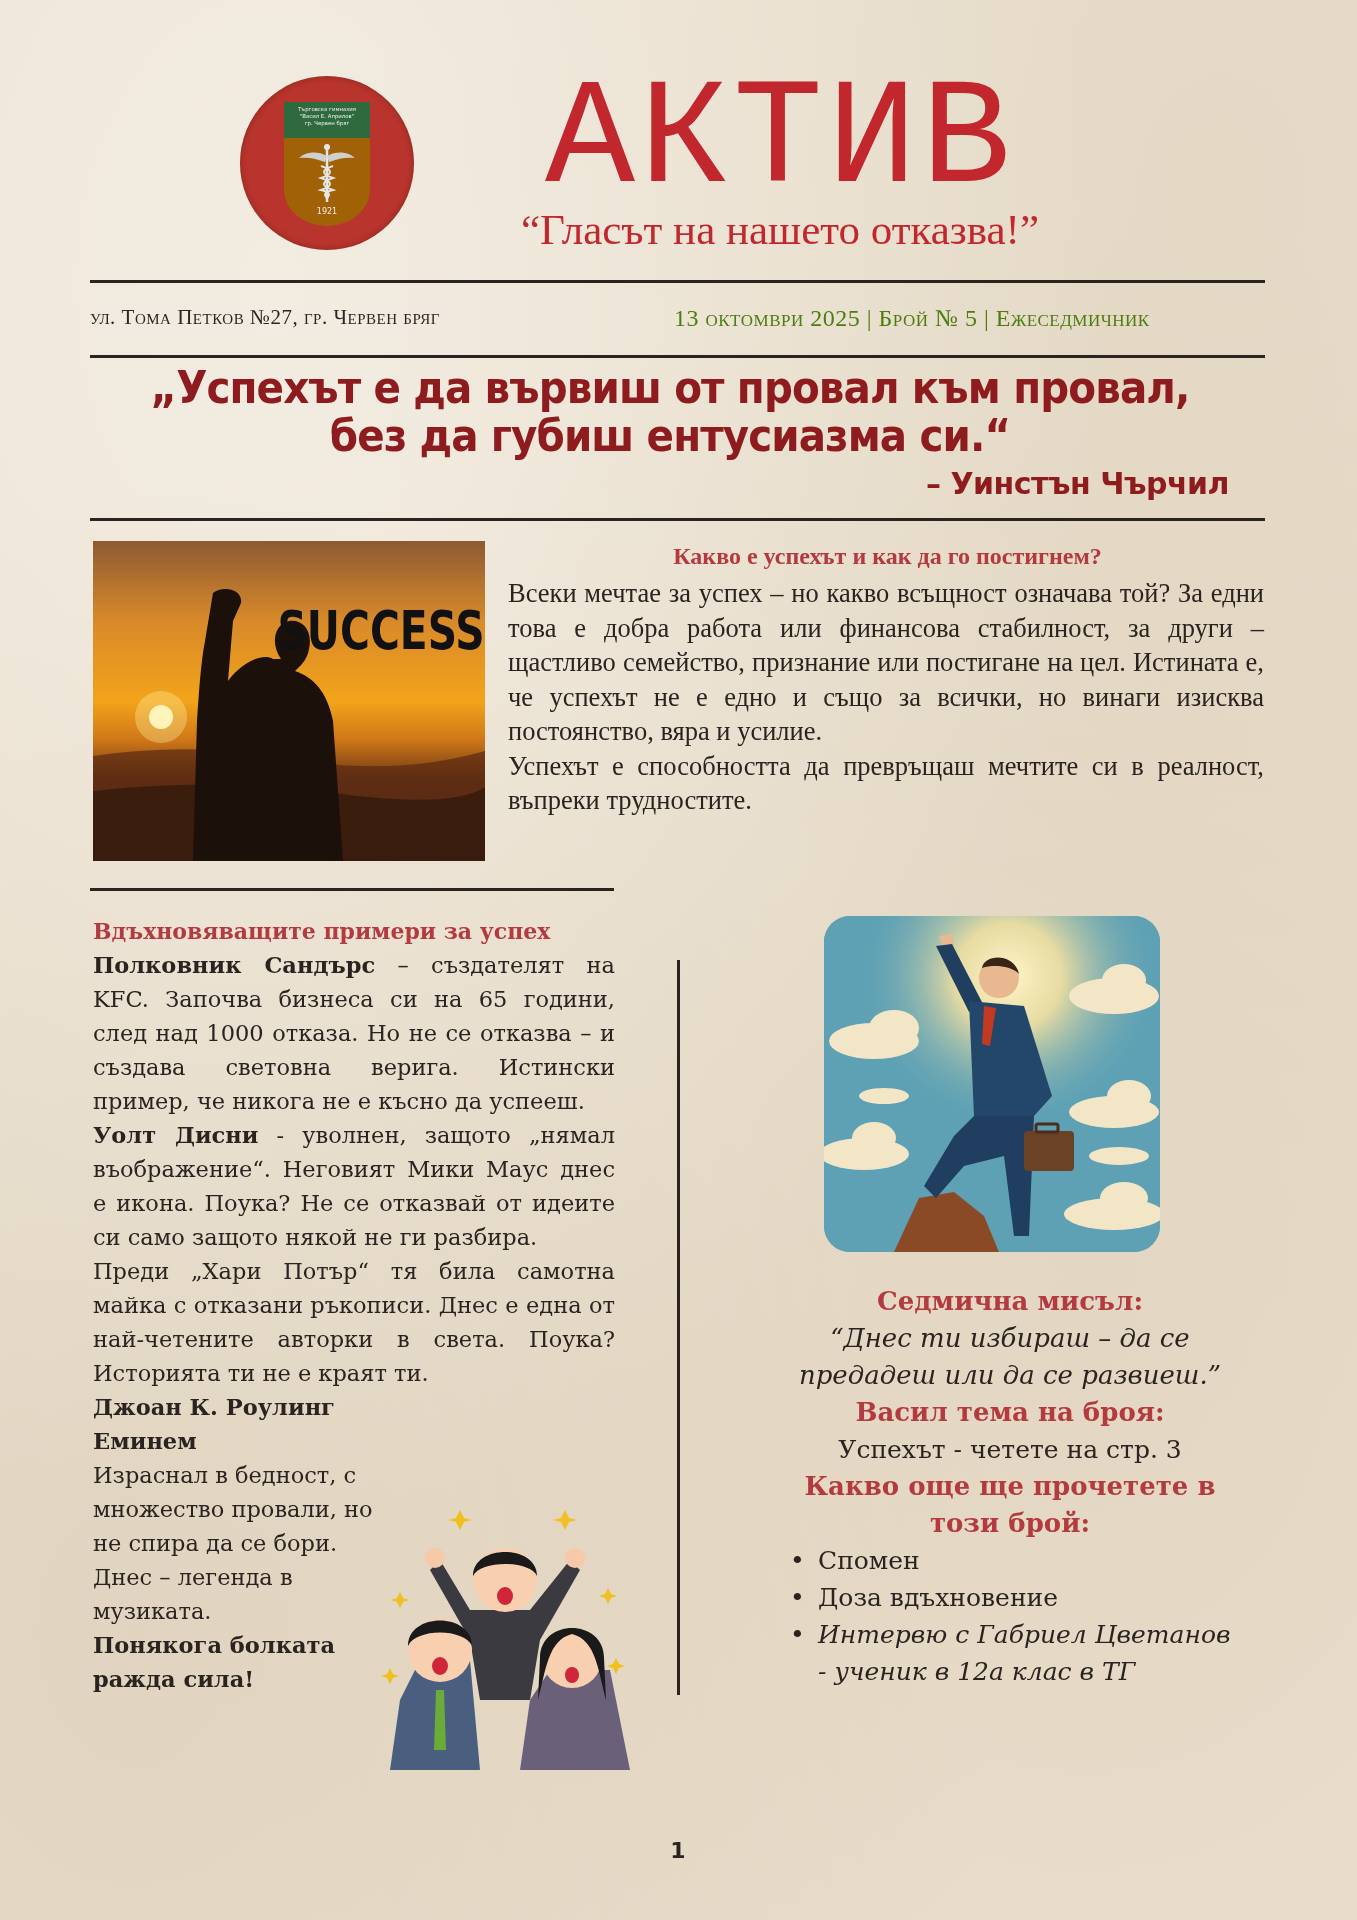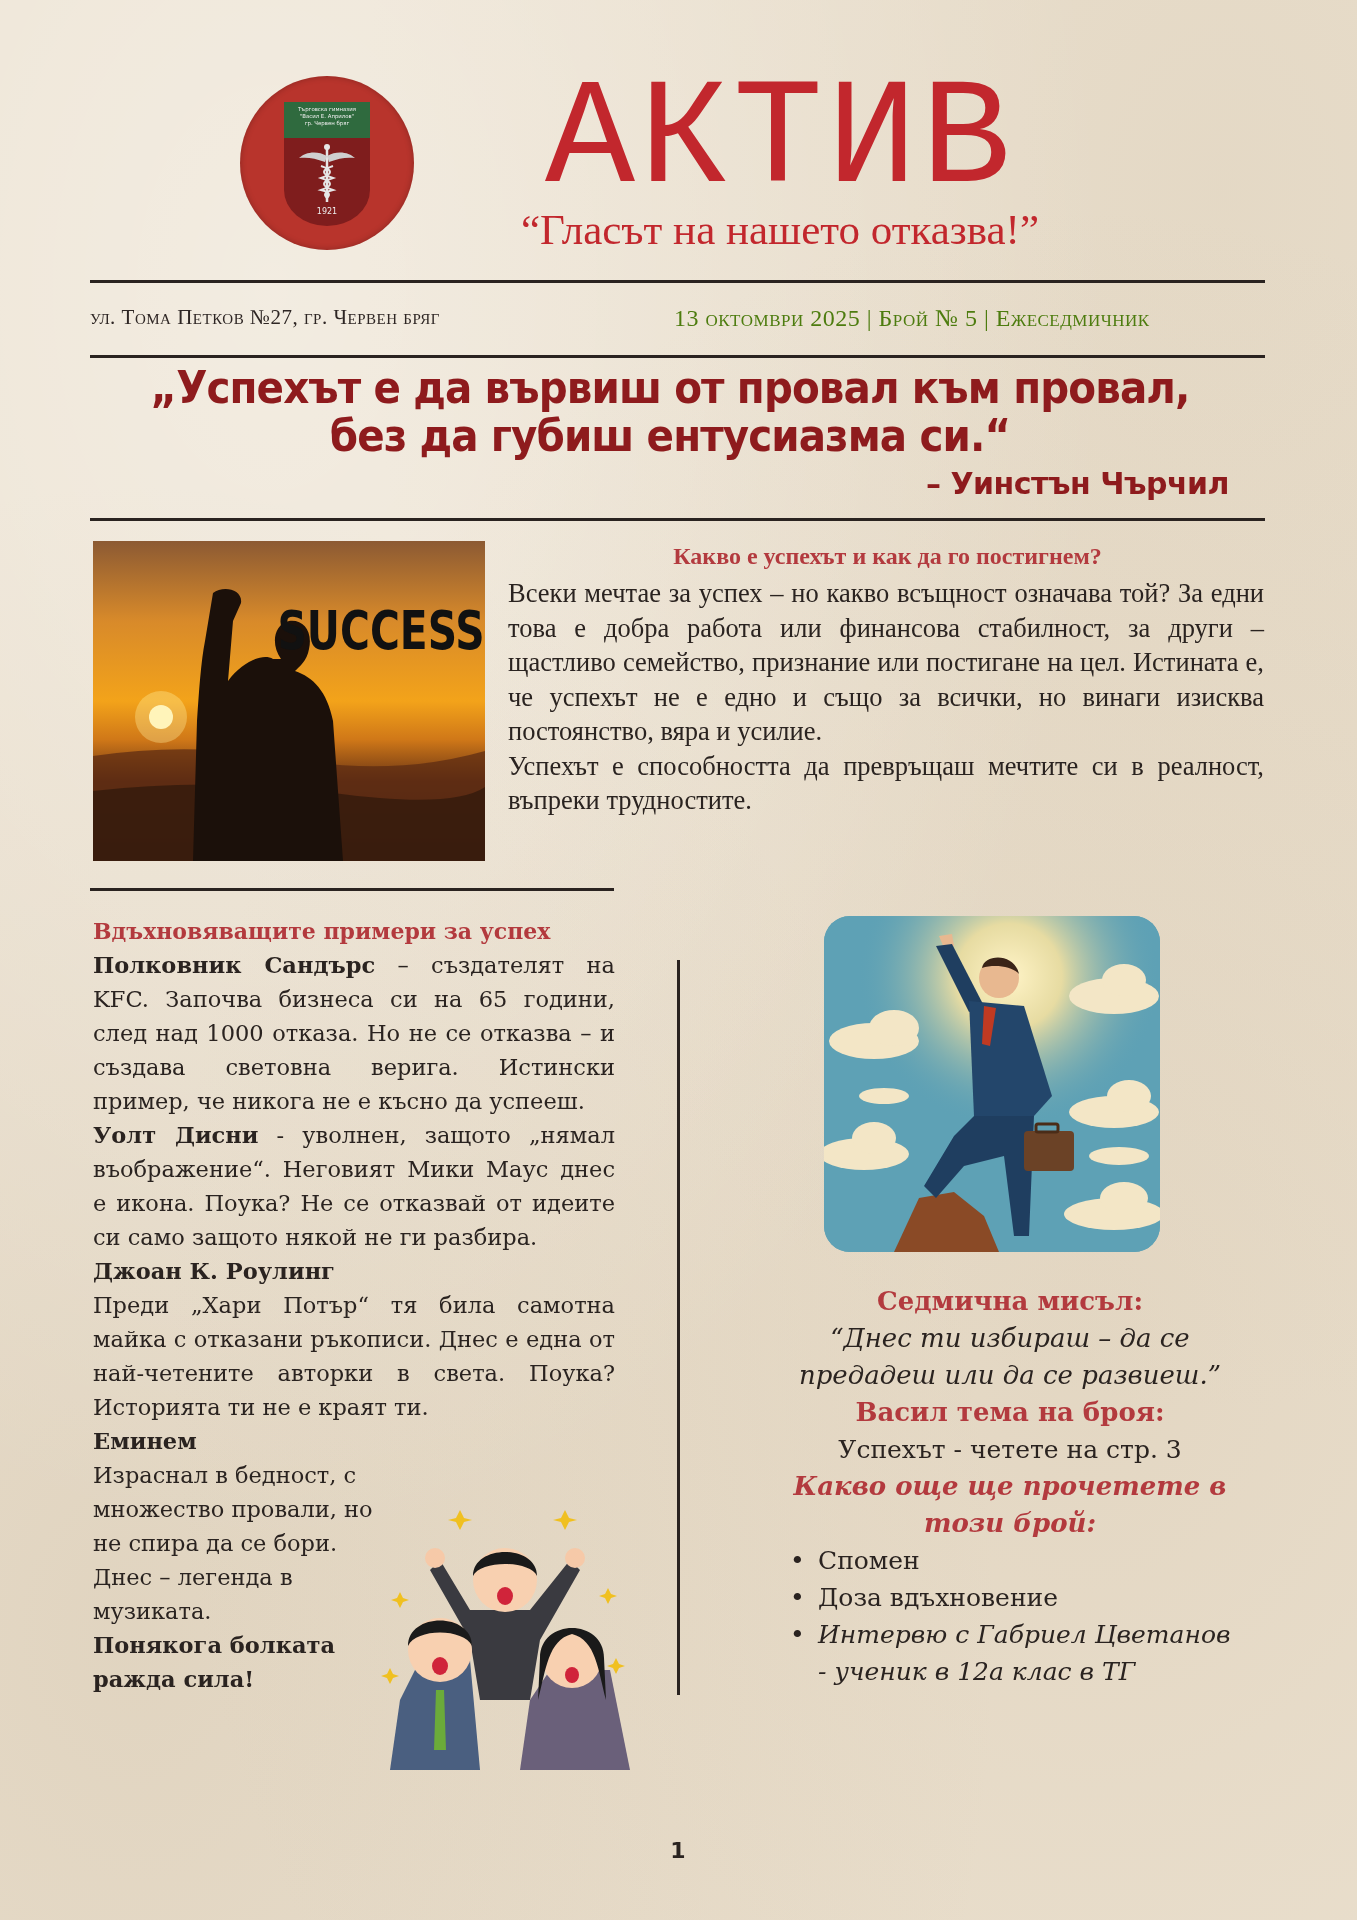--- a/index.html
+++ b/index.html
@@ -16,21 +16,21 @@
     }
     .abs { position: absolute; }
 
     
     .logo {
       left: 240px; top: 76px; width: 174px; height: 174px; border-radius: 50%;
       background: #b8342c; box-shadow: inset 0 0 6px rgba(0,0,0,0.25);
     }
     .shield {
       position: absolute; left: 44px; top: 26px; width: 86px; height: 124px;
-      background: #7f1d1d; border-radius: 0 0 43px 43px / 0 0 36px 36px; overflow: hidden;
+      background: #a16207; border-radius: 0 0 43px 43px / 0 0 36px 36px; overflow: hidden;
     }
     .shield-band {
       height: 36px; background: #2f6a3e; color: #f0f0f0; font-family: "DejaVu Sans", sans-serif;
       font-size: 5.4px; line-height: 7px; text-align: center; padding-top: 4px; box-sizing: border-box;
     }
     .caduceus { position: absolute; left: 13px; top: 40px; width: 60px; height: 62px; }
     .shield-year {
       position: absolute; bottom: 10px; width: 100%; text-align: center;
       color: #eee; font-family: "DejaVu Sans", sans-serif; font-size: 8px;
     }
@@ -162,22 +162,22 @@
   <p>Всеки мечтае за успех – но какво всъщност означава той? За едни това е добра работа или финансова стабилност, за други – щастливо семейство, признание или постигане на цел. Истината е, че успехът не е едно и също за всички, но винаги изисква постоянство, вяра и усилие.</p>
   <p>Успехът е способността да превръщаш мечтите си в реалност, въпреки трудностите.</p>
 </div>
 
 <div class="abs rule" style="left:90px; top:888px; width:524px;"></div>
 
 <div class="abs left-col">
   <div class="section-title">Вдъхновяващите примери за успех</div>
   <p><b>Полковник Сандърс</b><span> – създателят на KFC. Започва бизнеса си на 65 години, след над 1000 отказа. Но не се отказва – и създава световна верига. Истински пример, че никога не е късно да успееш.</span></p>
   <p><b>Уолт Дисни</b><span> - уволнен, защото „нямал въображение“. Неговият Мики Маус днес е икона. Поука? Не се отказвай от идеите си само защото някой не ги разбира.</span></p>
+  <p>Преди „Хари Потър“ тя била самотна майка с отказани ръкописи. Днес е една от най-четените авторки в света. Поука? Историята ти не е краят ти.</p>
   <p><b>Джоан К. Роулинг</b></p>
-  <p>Преди „Хари Потър“ тя била самотна майка с отказани ръкописи. Днес е една от най-четените авторки в света. Поука? Историята ти не е краят ти.</p>
   <p><b>Еминем</b></p>
   <p class="eminem-text">Израснал в бедност, с множество провали, но не спира да се бори. Днес – легенда в музиката.</p>
   <p class="eminem-text"><b>Понякога болката ражда сила!</b></p>
 </div>
 
 <svg class="abs illustration-team" viewBox="0 0 260 270">
   <g fill="#f0c020">
     <path d="M80 10 l4 8 8 2 -8 2 -4 8 -4 -8 -8 -2 8 -2z"></path>
     <path d="M185 10 l4 8 8 2 -8 2 -4 8 -4 -8 -8 -2 8 -2z"></path>
     <path d="M20 92 l3 6 6 2 -6 2 -3 6 -3 -6 -6 -2 6 -2z"></path>
@@ -240,21 +240,21 @@
     <rect x="200" y="215" width="50" height="40" rx="4" fill="#6b4226"></rect>
     <rect x="212" y="208" width="22" height="8" rx="2" fill="none" stroke="#4a2c18" stroke-width="3"></rect>
   </svg>
 </div>
 
 <div class="abs right-col">
   <div class="red">Седмична мисъл:</div>
   <div class="italic" style="padding: 0 20px;">“Днес ти избираш – да се предадеш или да се развиеш.”</div>
   <div class="red">Васил тема на броя:</div>
   <div>Успехът - четете на стр. 3</div>
-  <div class="red" style="padding: 0 30px; font-style: italic;">Какво още ще прочетете в този брой:</div>
+  <div class="red" style="padding: 0 30px;">Какво още ще прочетете в този брой:</div>
   <ul>
     <li>Спомен</li>
     <li>Доза вдъхновение</li>
     <li style="padding-right: 40px; font-style: italic;">Интервю с Габриел Цветанов - ученик в 12а клас в ТГ</li>
   </ul>
 </div>
 
 <div class="abs page-number">1</div>
 
 </body></html>

